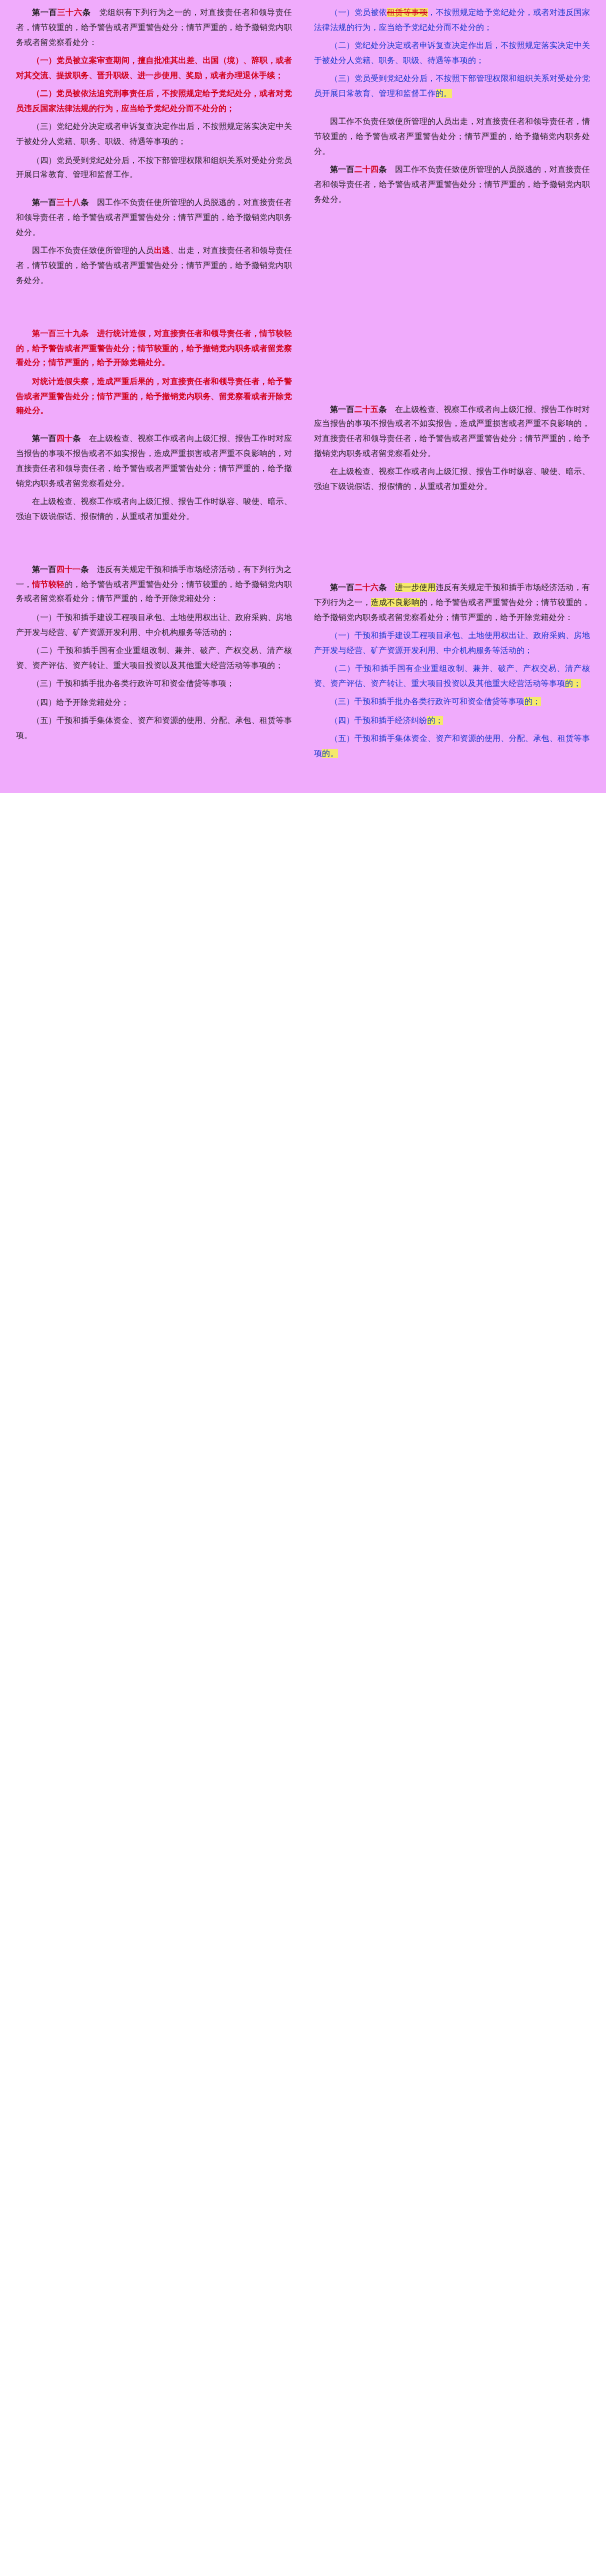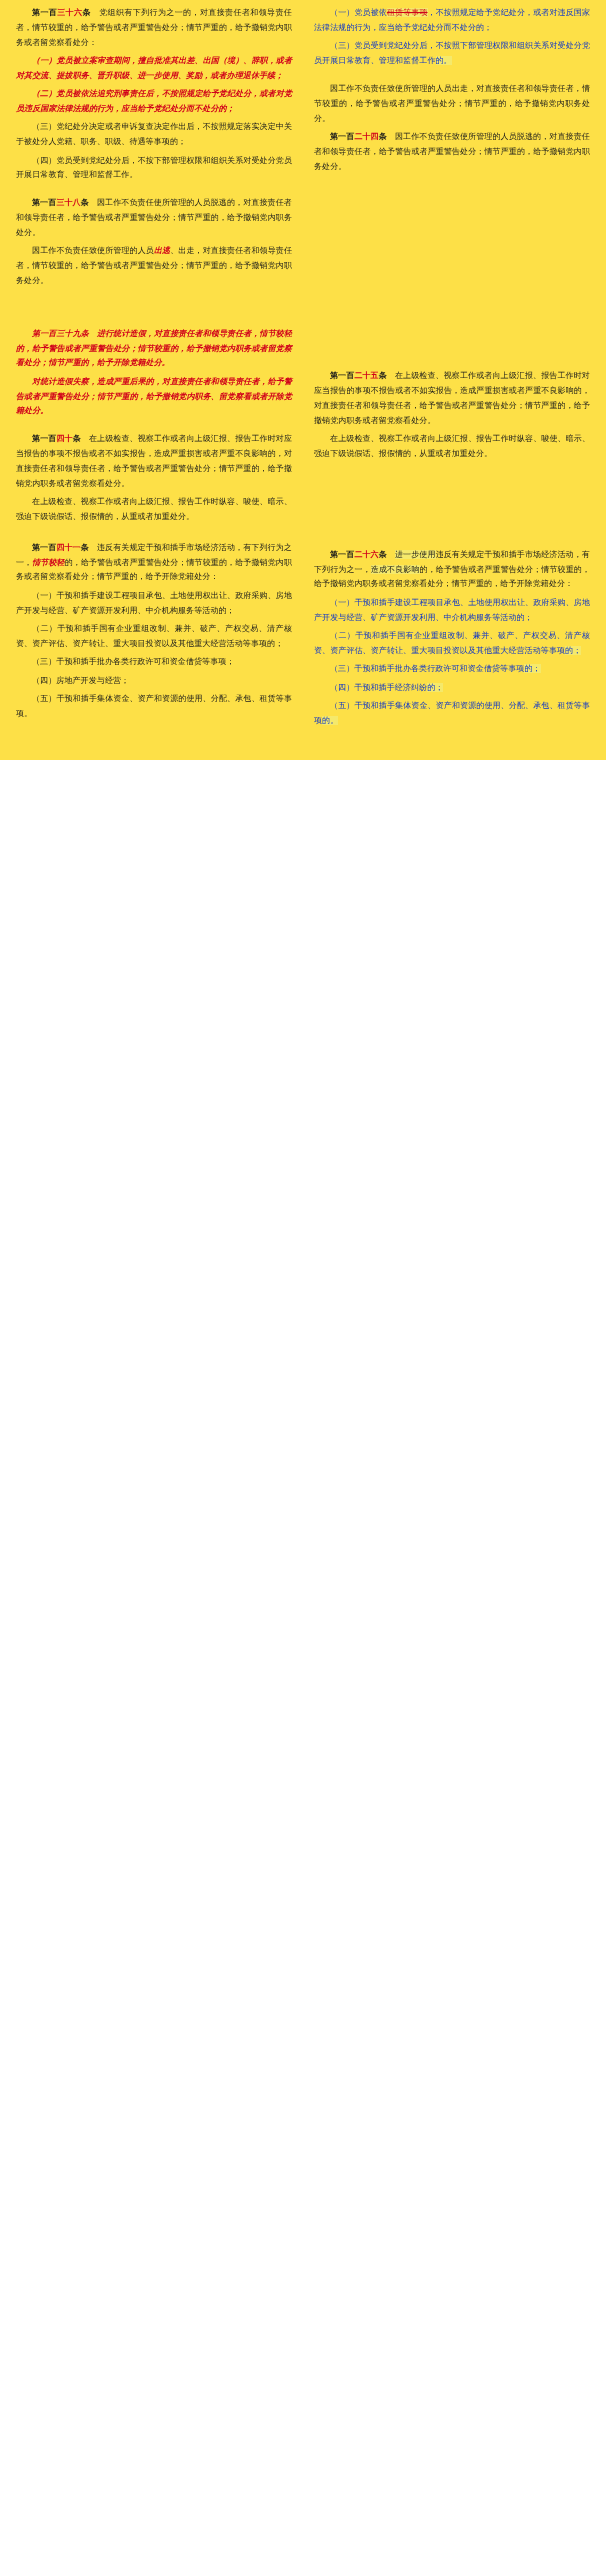--- a/index.html
+++ b/index.html
@@ -8,21 +8,21 @@
     padding: 0;
     background: #ffffff;
   }
   body {
     width: 607px;
     font-family: "Liberation Sans", sans-serif;
   }
   .page {
     width: 607px;
     position: relative;
-    background: #fde047;
+    background: #f0abfc;
     padding: 6px 0 18px 0;
   }
   .columns {
     display: flex;
     flex-direction: row;
     align-items: flex-start;
     width: 607px;
   }
   .col {
     width: 303px;
@@ -38,21 +38,21 @@
   p.para {
     margin: 0 0 3.6px 0;
     font-size: 8px;
     line-height: 1.85;
     color: #1a1a1a;
     text-align: justify;
     text-indent: 2em;
     letter-spacing: 0.1px;
   }
 
-  .red { color: #d0021b; font-style: italic; }
+  .red { color: #d0021b; }
   .blue { color: #0d34c8; }
   .bold { font-weight: bold; }
   .hl-yellow { background: #f5e96b; }
   .art-num { font-weight: bold; }
   .art-num-red { color: #d0021b; font-weight: bold; }
   .strike-red { color: #d0021b; text-decoration: line-through; }
 </style>
 </head>
 <body>
 
@@ -67,36 +67,37 @@
           <p class="para"><span>（四）党员受到党纪处分后，不按下部管理权限和组织关系对受处分党员开展日常教育、管理和监督工作。</span></p>
         </div>
         <div class="blk" style="margin-bottom: 38px;">
           <p class="para"><span class="art-num">第一百</span><span class="art-num-red">三十八</span><span class="art-num">条　</span><span>因工作不负责任使所管理的人员脱逃的，对直接责任者和领导责任者，给予警告或者严重警告处分；情节严重的，给予撤销党内职务处分。</span></p>
           <p class="para"><span>因工作不负责任致使所管理的人员</span><span class="red bold">出逃</span><span>、出走，对直接责任者和领导责任者，情节较重的，给予警告或者严重警告处分；情节严重的，给予撤销党内职务处分。</span></p>
         </div>
         <div class="blk">
           <p class="para"><span class="red bold">第一百三十九条　进行统计造假，对直接责任者和领导责任者，情节较轻的，给予警告或者严重警告处分；情节较重的，给予撤销党内职务或者留党察看处分；情节严重的，给予开除党籍处分。</span></p>
           <p class="para"><span class="red bold">对统计造假失察，造成严重后果的，对直接责任者和领导责任者，给予警告或者严重警告处分；情节严重的，给予撤销党内职务、留党察看或者开除党籍处分。</span></p>
         </div>
-        <div class="blk" style="margin-bottom: 16px;">
+        <div class="blk" style="margin-bottom: 38px;">
           <p class="para"><span class="art-num">第一百</span><span class="art-num-red">四十</span><span class="art-num">条　</span><span>在上级检查、视察工作或者向上级汇报、报告工作时对应当报告的事项不报告或者不如实报告，造成严重损害或者严重不良影响的，对直接责任者和领导责任者，给予警告或者严重警告处分；情节严重的，给予撤销党内职务或者留党察看处分。</span></p>
           <p class="para"><span>在上级检查、视察工作或者向上级汇报、报告工作时纵容、唆使、暗示、强迫下级说假话、报假情的，从重或者加重处分。</span></p>
         </div>
         <div class="blk">
           <p class="para"><span class="art-num">第一百</span><span class="art-num-red">四十一</span><span class="art-num">条　</span><span>违反有关规定干预和插手市场经济活动，有下列行为之一，</span><span class="red bold">情节较轻</span><span>的，给予警告或者严重警告处分；情节较重的，给予撤销党内职务或者留党察看处分；情节严重的，给予开除党籍处分：</span></p>
           <p class="para"><span>（一）干预和插手建设工程项目承包、土地使用权出让、政府采购、房地产开发与经营、矿产资源开发利用、中介机构服务等活动的；</span></p>
           <p class="para"><span>（二）干预和插手国有企业重组改制、兼并、破产、产权交易、清产核资、资产评估、资产转让、重大项目投资以及其他重大经营活动等事项的；</span></p>
           <p class="para"><span>（三）干预和插手批办各类行政许可和资金借贷等事项；</span></p>
-          <p class="para"><span>（四）房地产开发与经营；</span></p>
+          <p class="para"><span>（四）给予开除党籍处分；</span></p>
           <p class="para"><span>（五）干预和插手集体资金、资产和资源的使用、分配、承包、租赁等事项。</span></p>
         </div>
       </div>
     <div class="col col-right" id="right-col">
         <div class="blk">
           <p class="para"><span class="blue">（一）党员被依</span><span class="strike-red hl-yellow">租赁等事项</span><span class="blue">，不按照规定给予党纪处分，或者对违反国家法律法规的行为，应当给予党纪处分而不处分的；</span></p>
+          <p class="para"><span class="blue">（二）党纪处分决定或者申诉复查决定作出后，不按照规定落实决定中关于被处分人党籍、职务、职级、待遇等事项的；</span></p>
           <p class="para"><span class="blue">（三）党员受到党纪处分后，不按照下部管理权限和组织关系对受处分党员开展日常教育、管理和监督工作</span><span class="blue hl-yellow">的。</span></p>
         </div>
         <div class="blk" style="margin-bottom: 195px;">
           <p class="para"><span>因工作不负责任致使所管理的人员出走，对直接责任者和领导责任者，情节较重的，给予警告或者严重警告处分；情节严重的，给予撤销党内职务处分。</span></p>
           <p class="para"><span class="art-num">第一百</span><span class="art-num-red">二十四</span><span class="art-num">条　</span><span>因工作不负责任致使所管理的人员脱逃的，对直接责任者和领导责任者，给予警告或者严重警告处分；情节严重的，给予撤销党内职务处分。</span></p>
         </div>
         <div class="blk" style="margin-bottom: 86px;">
           <p class="para"><span class="art-num">第一百</span><span class="art-num-red">二十五</span><span class="art-num">条　</span><span>在上级检查、视察工作或者向上级汇报、报告工作时对应当报告的事项不报告或者不如实报告，造成严重损害或者严重不良影响的，对直接责任者和领导责任者，给予警告或者严重警告处分；情节严重的，给予撤销党内职务或者留党察看处分。</span></p>
           <p class="para"><span>在上级检查、视察工作或者向上级汇报、报告工作时纵容、唆使、暗示、强迫下级说假话、报假情的，从重或者加重处分。</span></p>
         </div>

